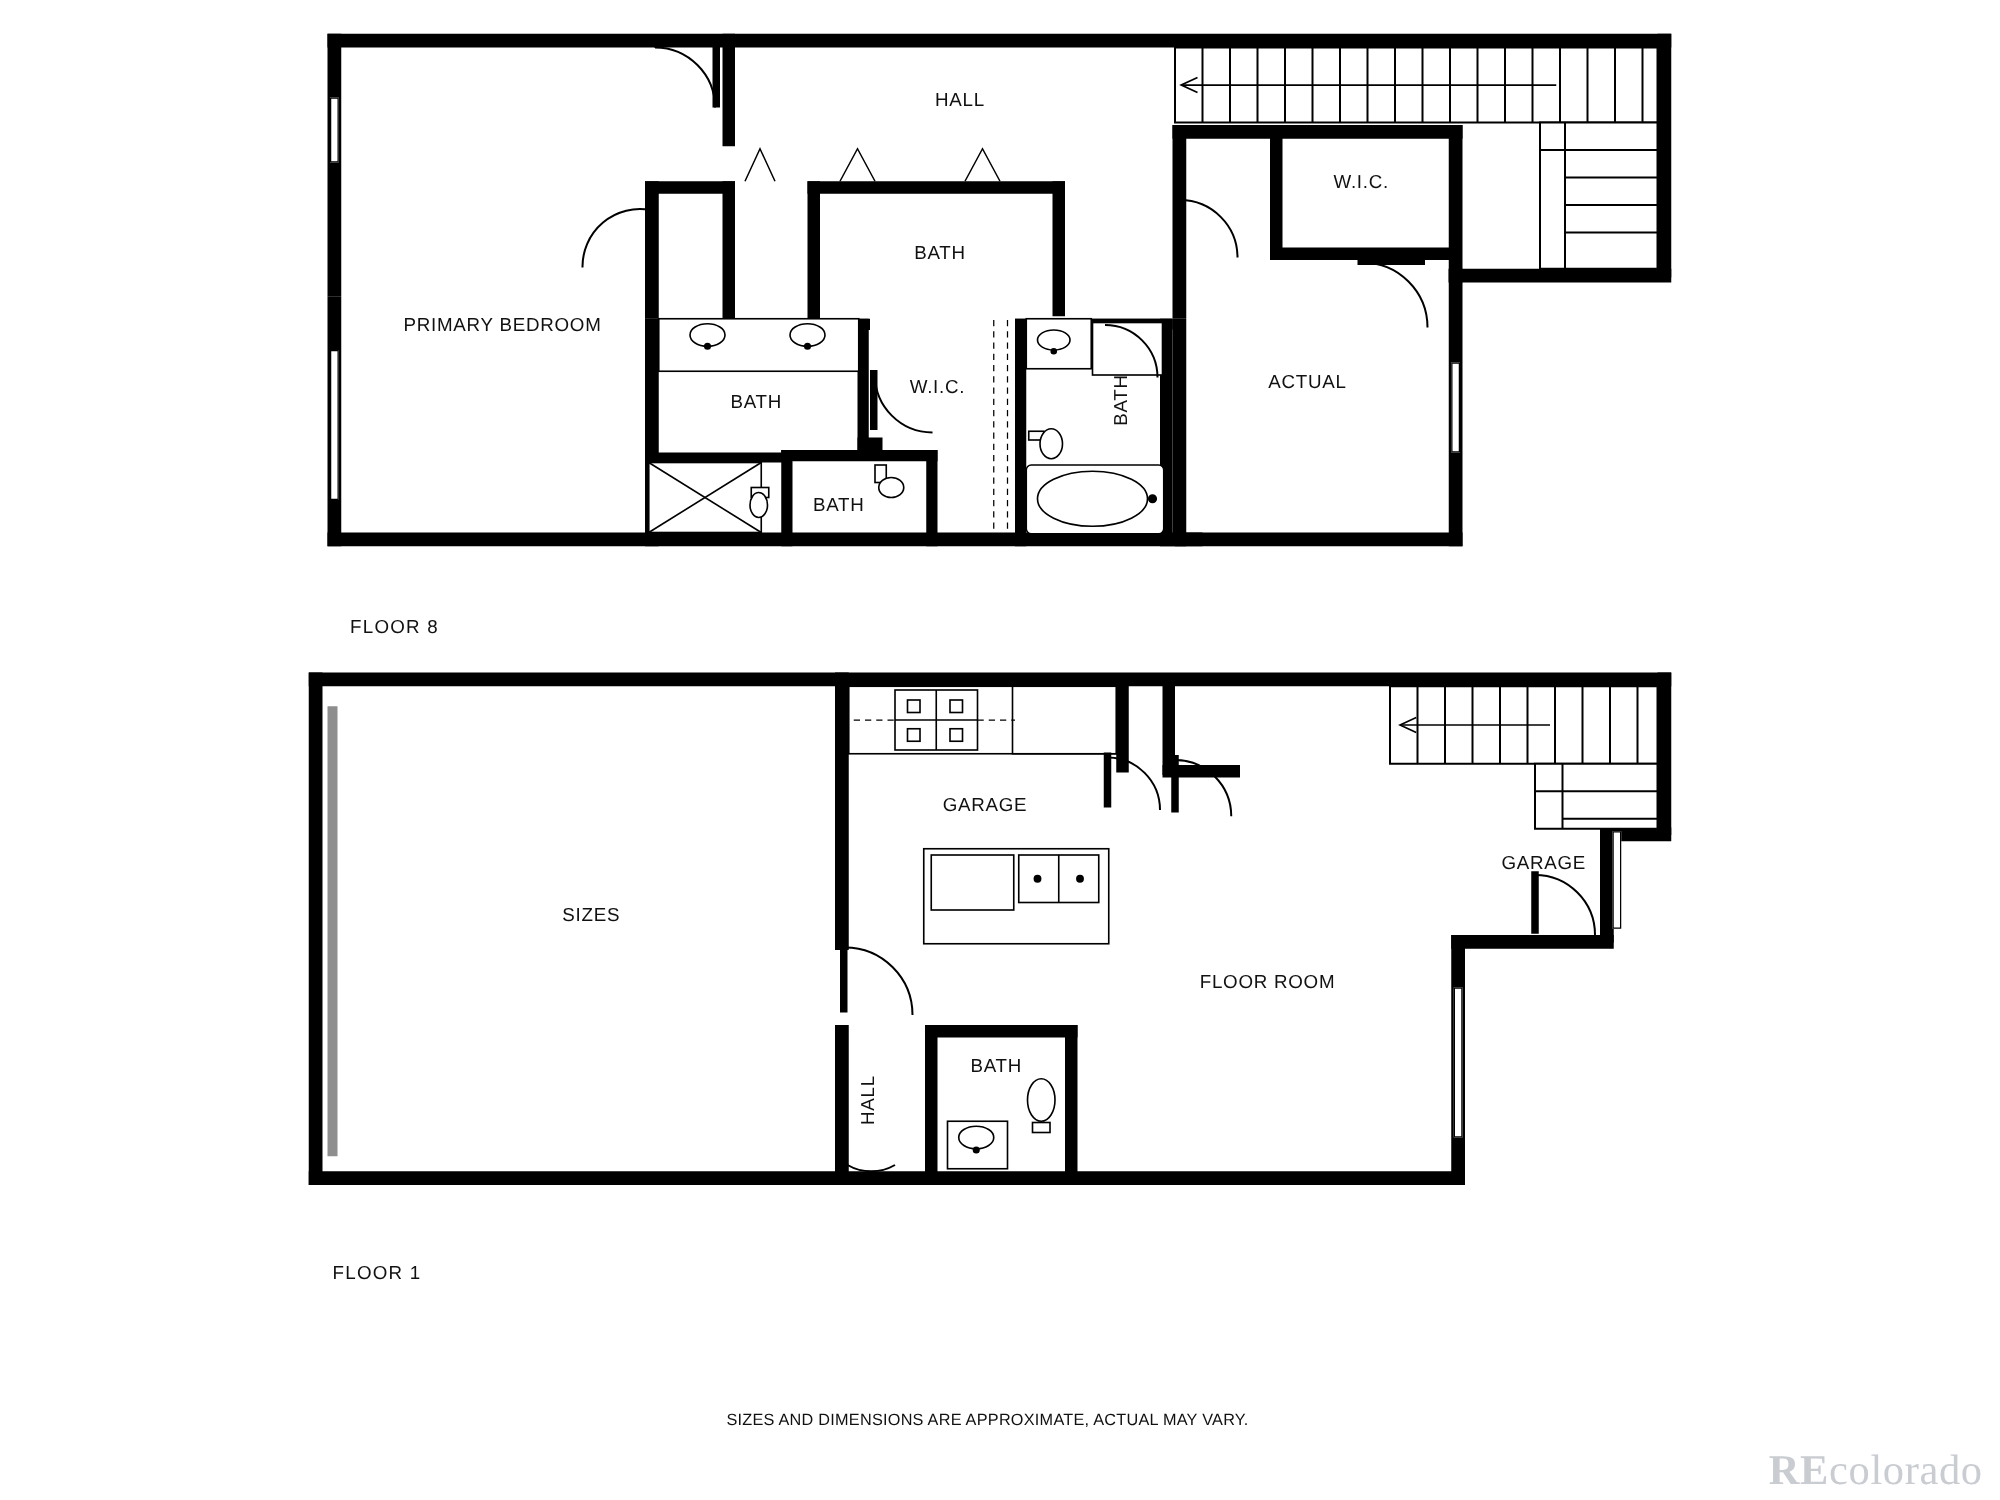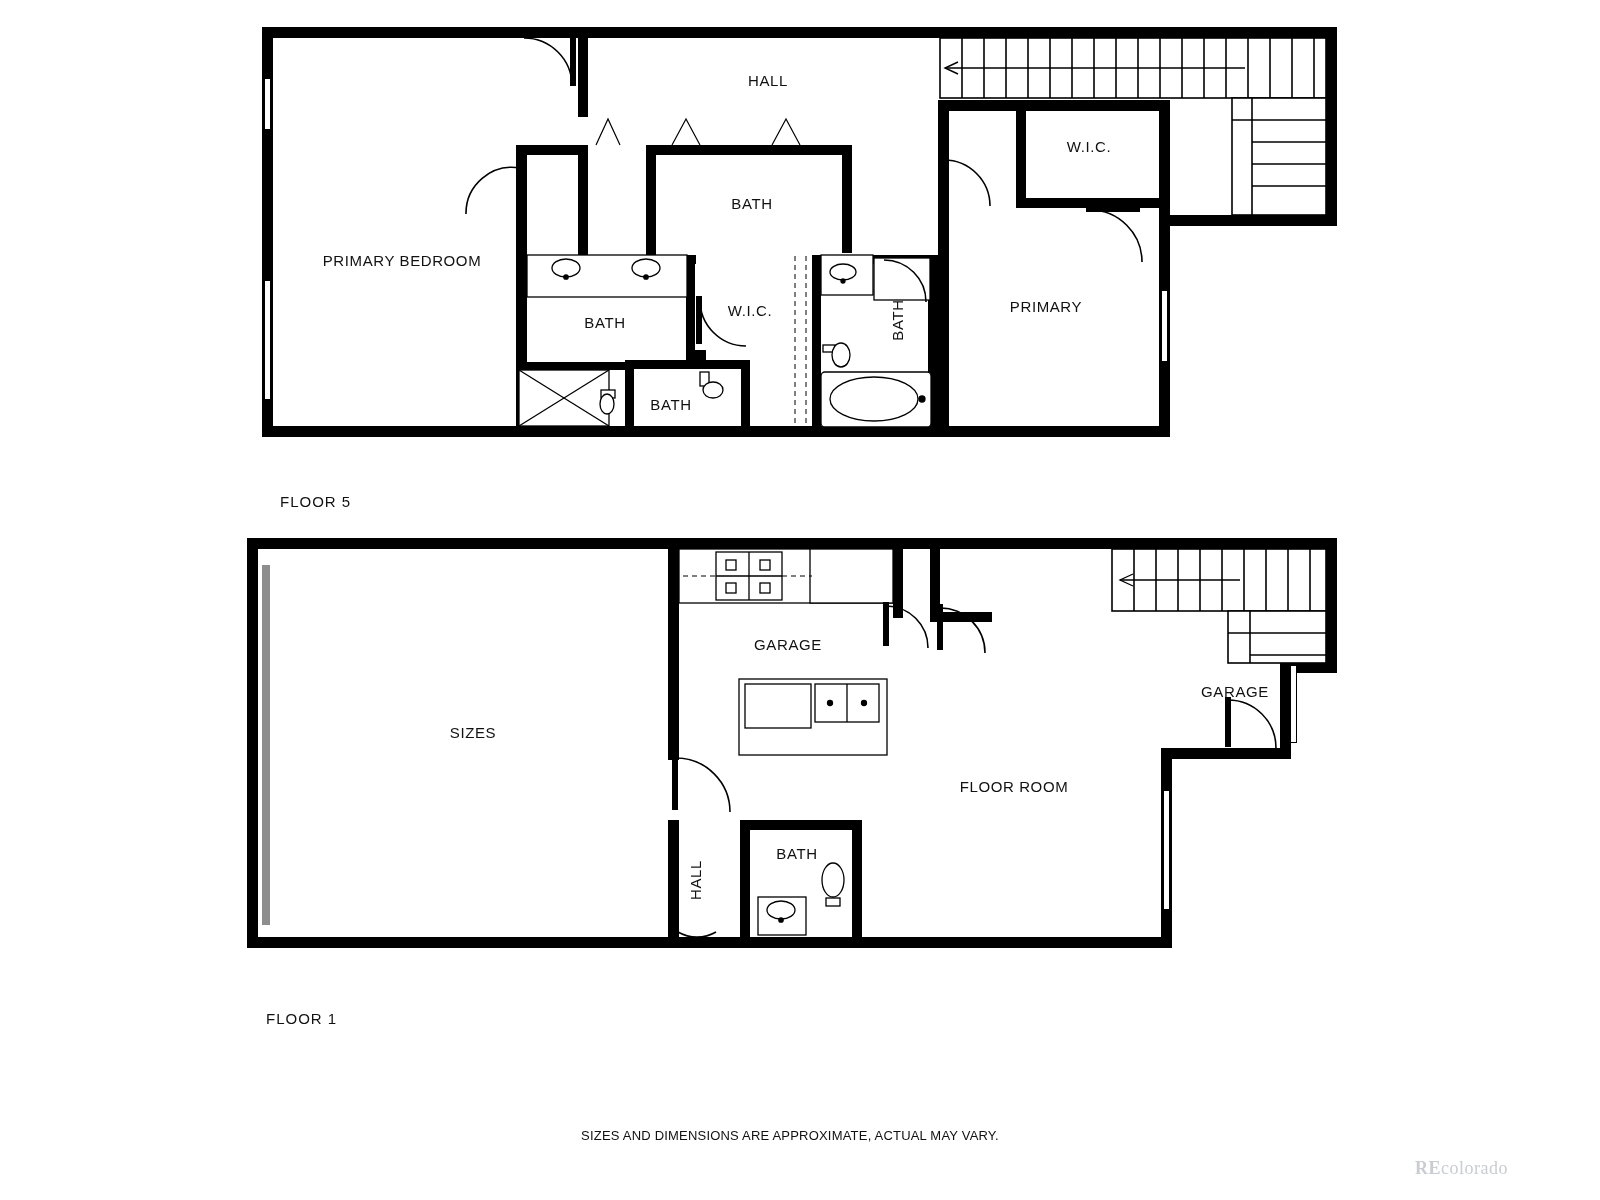--- a/index.html
+++ b/index.html
@@ -51,21 +51,21 @@
   .footnote {
     position: absolute;
     font-size: 13px;
     letter-spacing: 0.2px;
     color: #111111;
     white-space: nowrap;
     transform: translateX(-50%);
   }
   .watermark {
     position: absolute;
-    font-size: 18px;
+    font-size: 34px;
     color: #c9ccd1;
     letter-spacing: 0.5px;
     white-space: nowrap;
     font-family: "Liberation Serif", serif;
   }
   .watermark b { font-weight: 700; }
   
   .window {
     position: absolute;
     background: #ffffff;
@@ -245,24 +245,24 @@
       </g>
     </svg>
 
     <div class="room-label" style="left:768px;top:80px;">HALL</div>
     <div class="room-label" style="left:752px;top:203px;">BATH</div>
     <div class="room-label" style="left:402px;top:260px;text-align:right;">PRIMARY BEDROOM</div>
     <div class="room-label" style="left:605px;top:322px;">BATH</div>
     <div class="room-label" style="left:750px;top:310px;">W.I.C.</div>
     <div class="room-label" style="left:671px;top:404px;">BATH</div>
     <div class="room-label vertical" style="left:897px;top:320px;">BATH</div>
-    <div class="room-label" style="left:1046px;top:306px;">PRIMARY</div>
+    <div class="room-label" style="left:1046px;top:306px;">ACTUAL</div>
     <div class="room-label" style="left:1089px;top:146px;">W.I.C.</div>
 
-    <div class="floor-label" style="left:280px;top:493px;">FLOOR 5</div>
+    <div class="floor-label" style="left:280px;top:493px;">FLOOR 8</div>
   </div>
 
   <div class="plan" style="left:0;top:0;width:1600px;height:1200px;">
 
     <div class="wall" style="left:247px;top:538px;width:1090px;height:11px;"></div>
     <div class="wall" style="left:247px;top:538px;width:11px;height:410px;"></div>
     <div class="wall" style="left:247px;top:937px;width:925px;height:11px;"></div>
     <div class="wall" style="left:1161px;top:748px;width:11px;height:200px;"></div>
     <div class="wall" style="left:1161px;top:748px;width:130px;height:11px;"></div>
     <div class="wall" style="left:1280px;top:662px;width:11px;height:92px;"></div>

